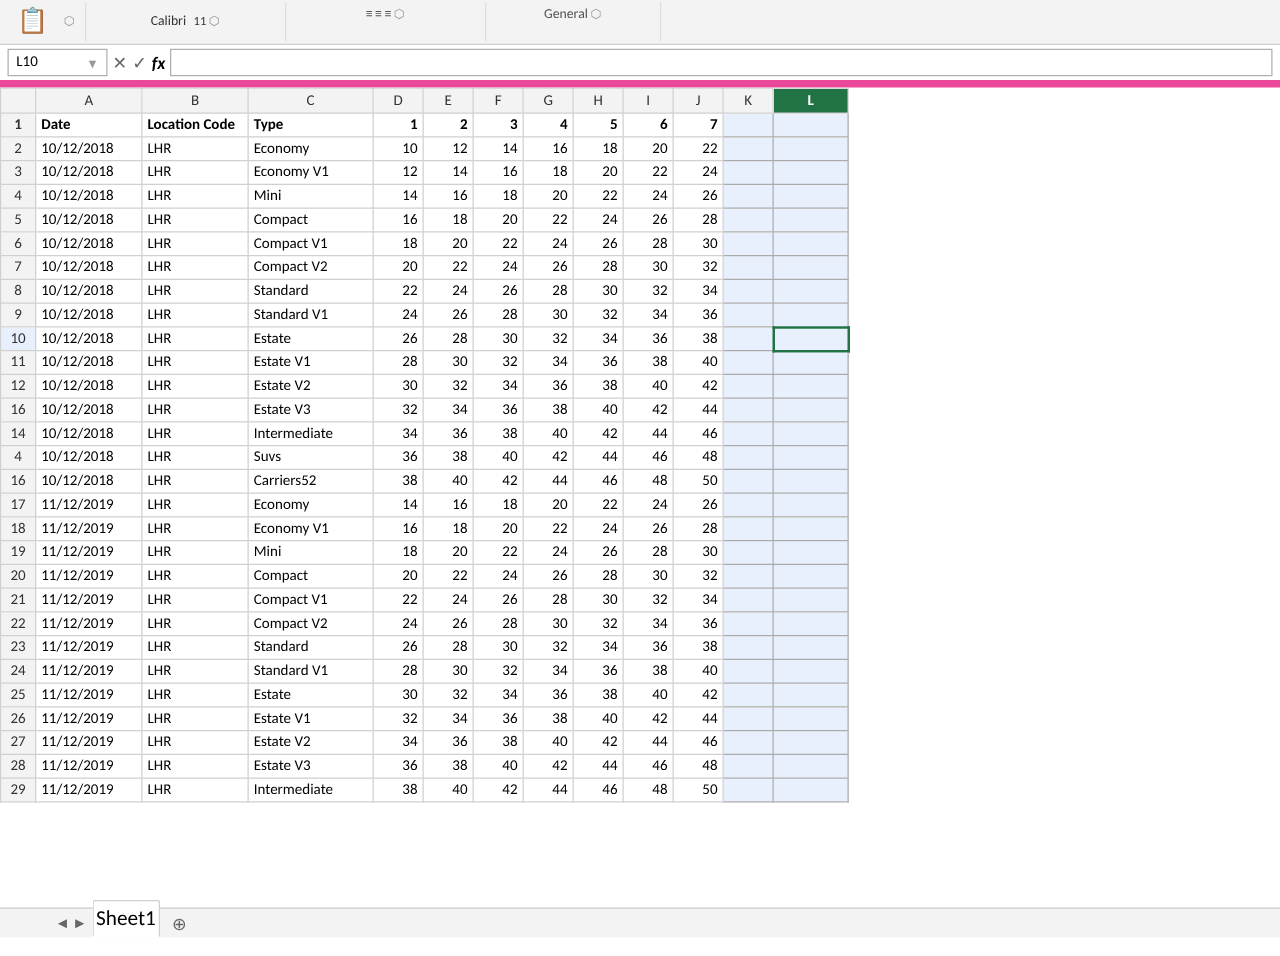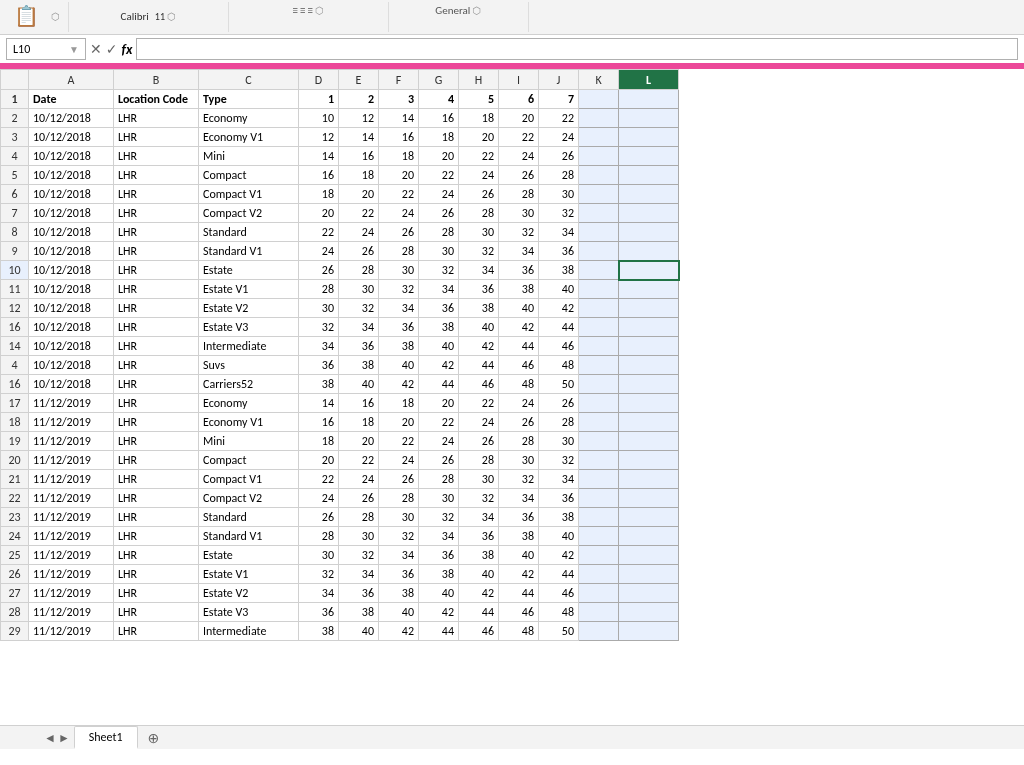--- a/index.html
+++ b/index.html
@@ -35,21 +35,21 @@
 
     
     .col-selected { background: #e8f0fd !important; border-color: #aaa; }
     .col-header-selected { background: #217346 !important; color: #fff !important; font-weight: bold; }
 
     
     .cell-selected { border: 2px solid #217346 !important; background: #fff; }
 
     
     .tab-bar { display: flex; align-items: flex-end; background: #f3f3f3; border-top: 1px solid #d0d0d0; height: 24px; padding-left: 40px; }
-    .sheet-tab { padding: 3px 14px; font-size: 12px; border: 1px solid #d0d0d0; border-bottom: none; background: #fff; cursor: pointer; border-radius: 2px 2px 0 0; margin-right: 2px; }
+    .sheet-tab { padding: 3px 2px; font-size: 17px; border: 1px solid #d0d0d0; border-bottom: none; background: #fff; cursor: pointer; border-radius: 2px 2px 0 0; margin-right: 2px; }
     .sheet-tab.active { background: #fff; font-weight: normal; border-bottom: 2px solid #fff; }
     .add-tab { padding: 3px 8px; color: #666; cursor: pointer; font-size: 14px; background: none; border: none; }
     .nav-arrows { display: flex; gap: 2px; padding: 2px 4px; color: #666; font-size: 12px; align-self: center; }
 
     
     .ribbon-sections { display: flex; padding: 2px 0; }
     .rsec { display: flex; flex-direction: column; align-items: center; padding: 2px 8px; border-right: 1px solid #ddd; }
     .rsec-title { font-size: 10px; color: #555; margin-top: 2px; }
     .rsec-content { display: flex; align-items: center; gap: 2px; font-size: 11px; }
   </style>

